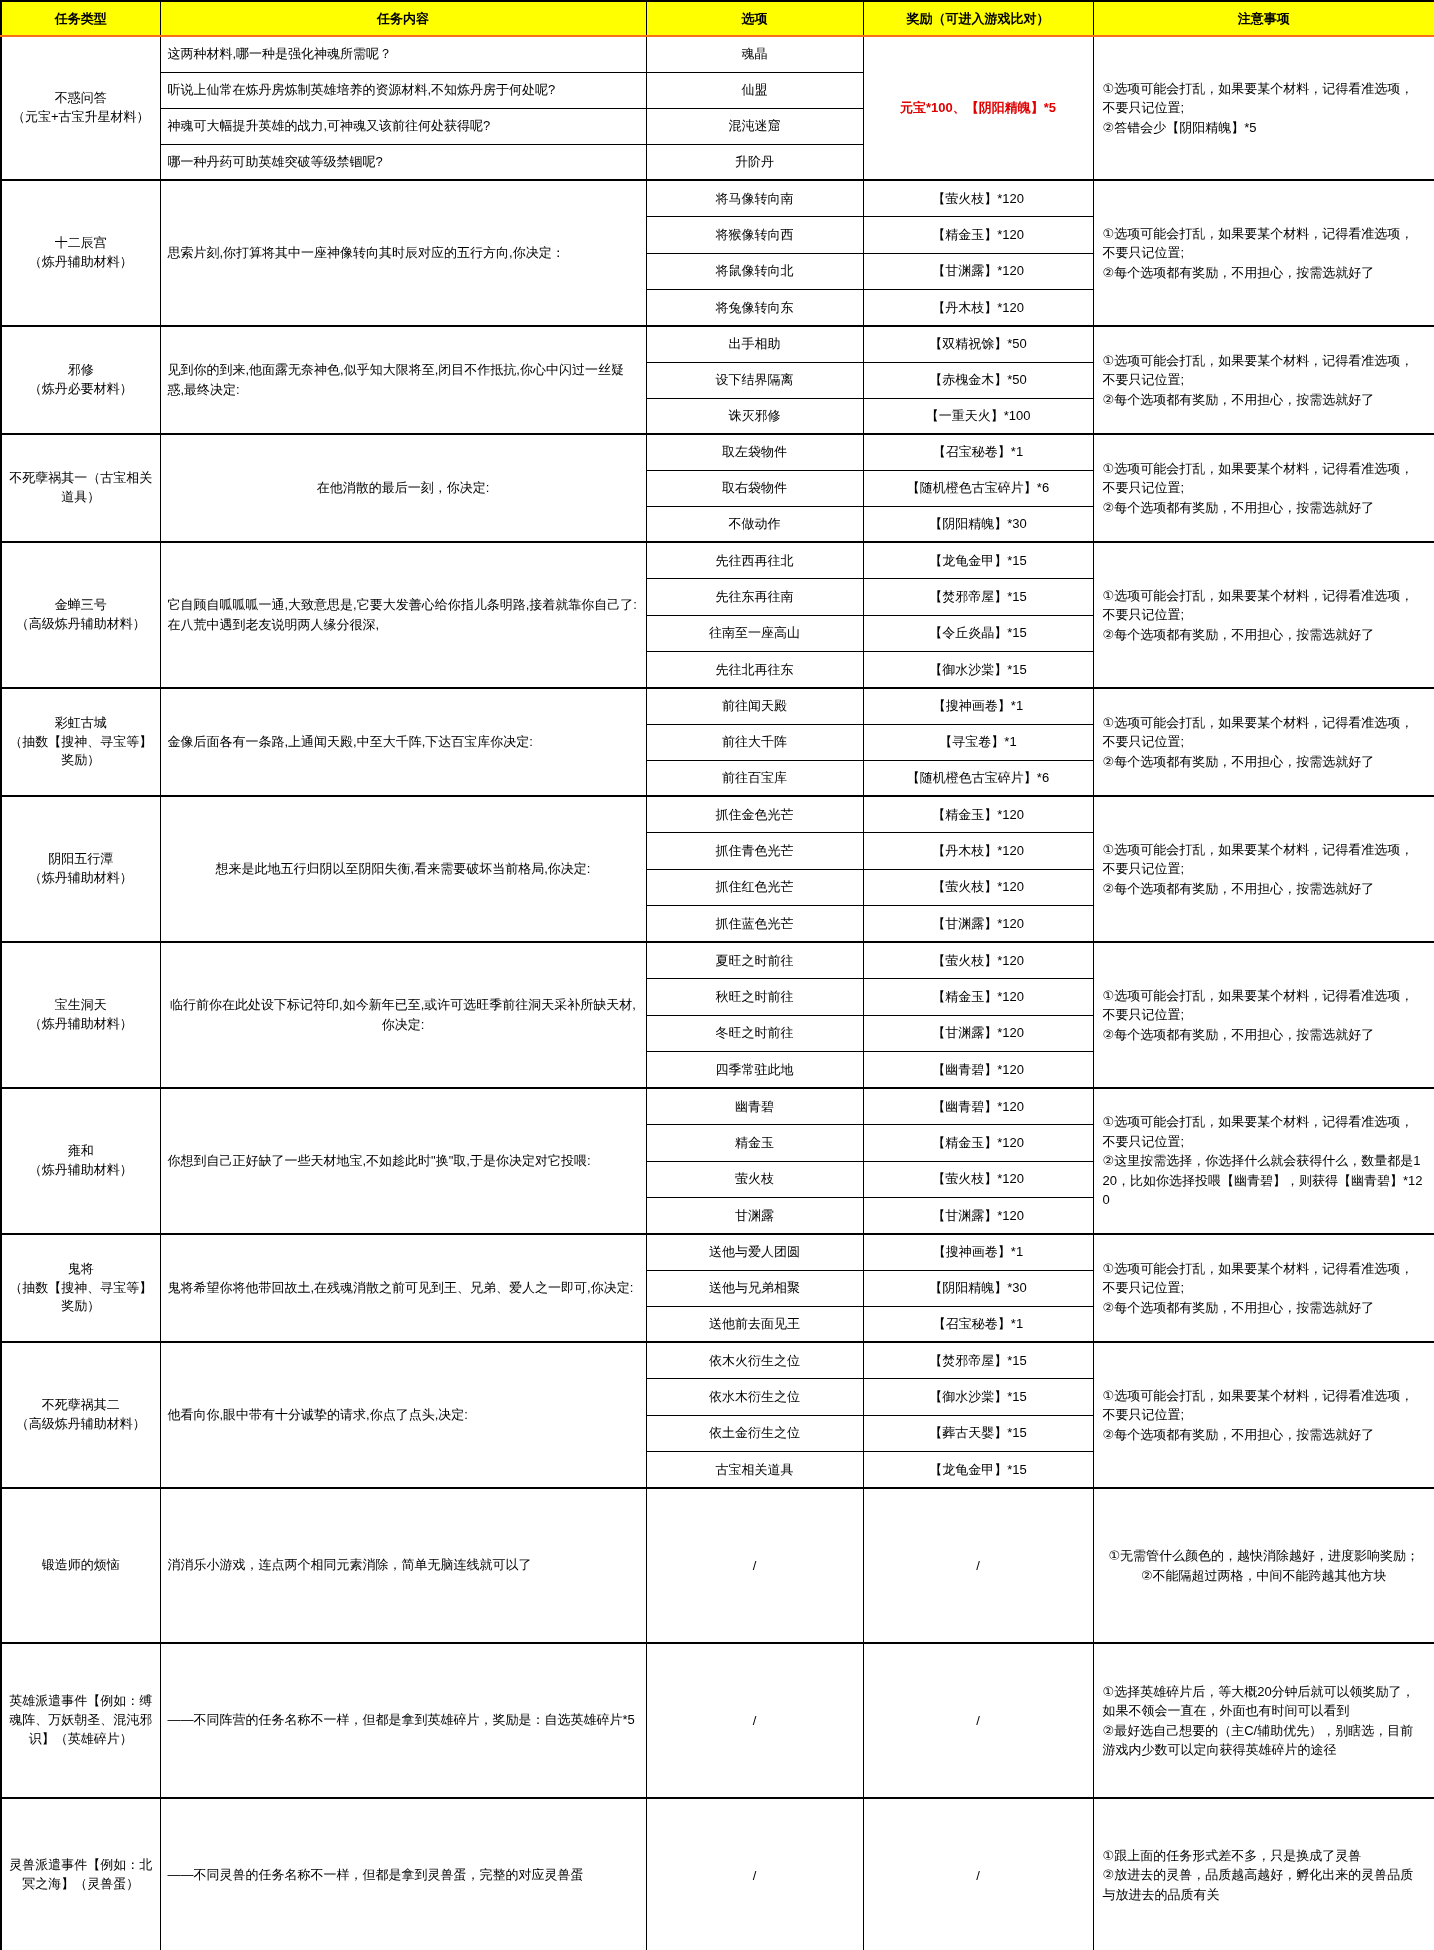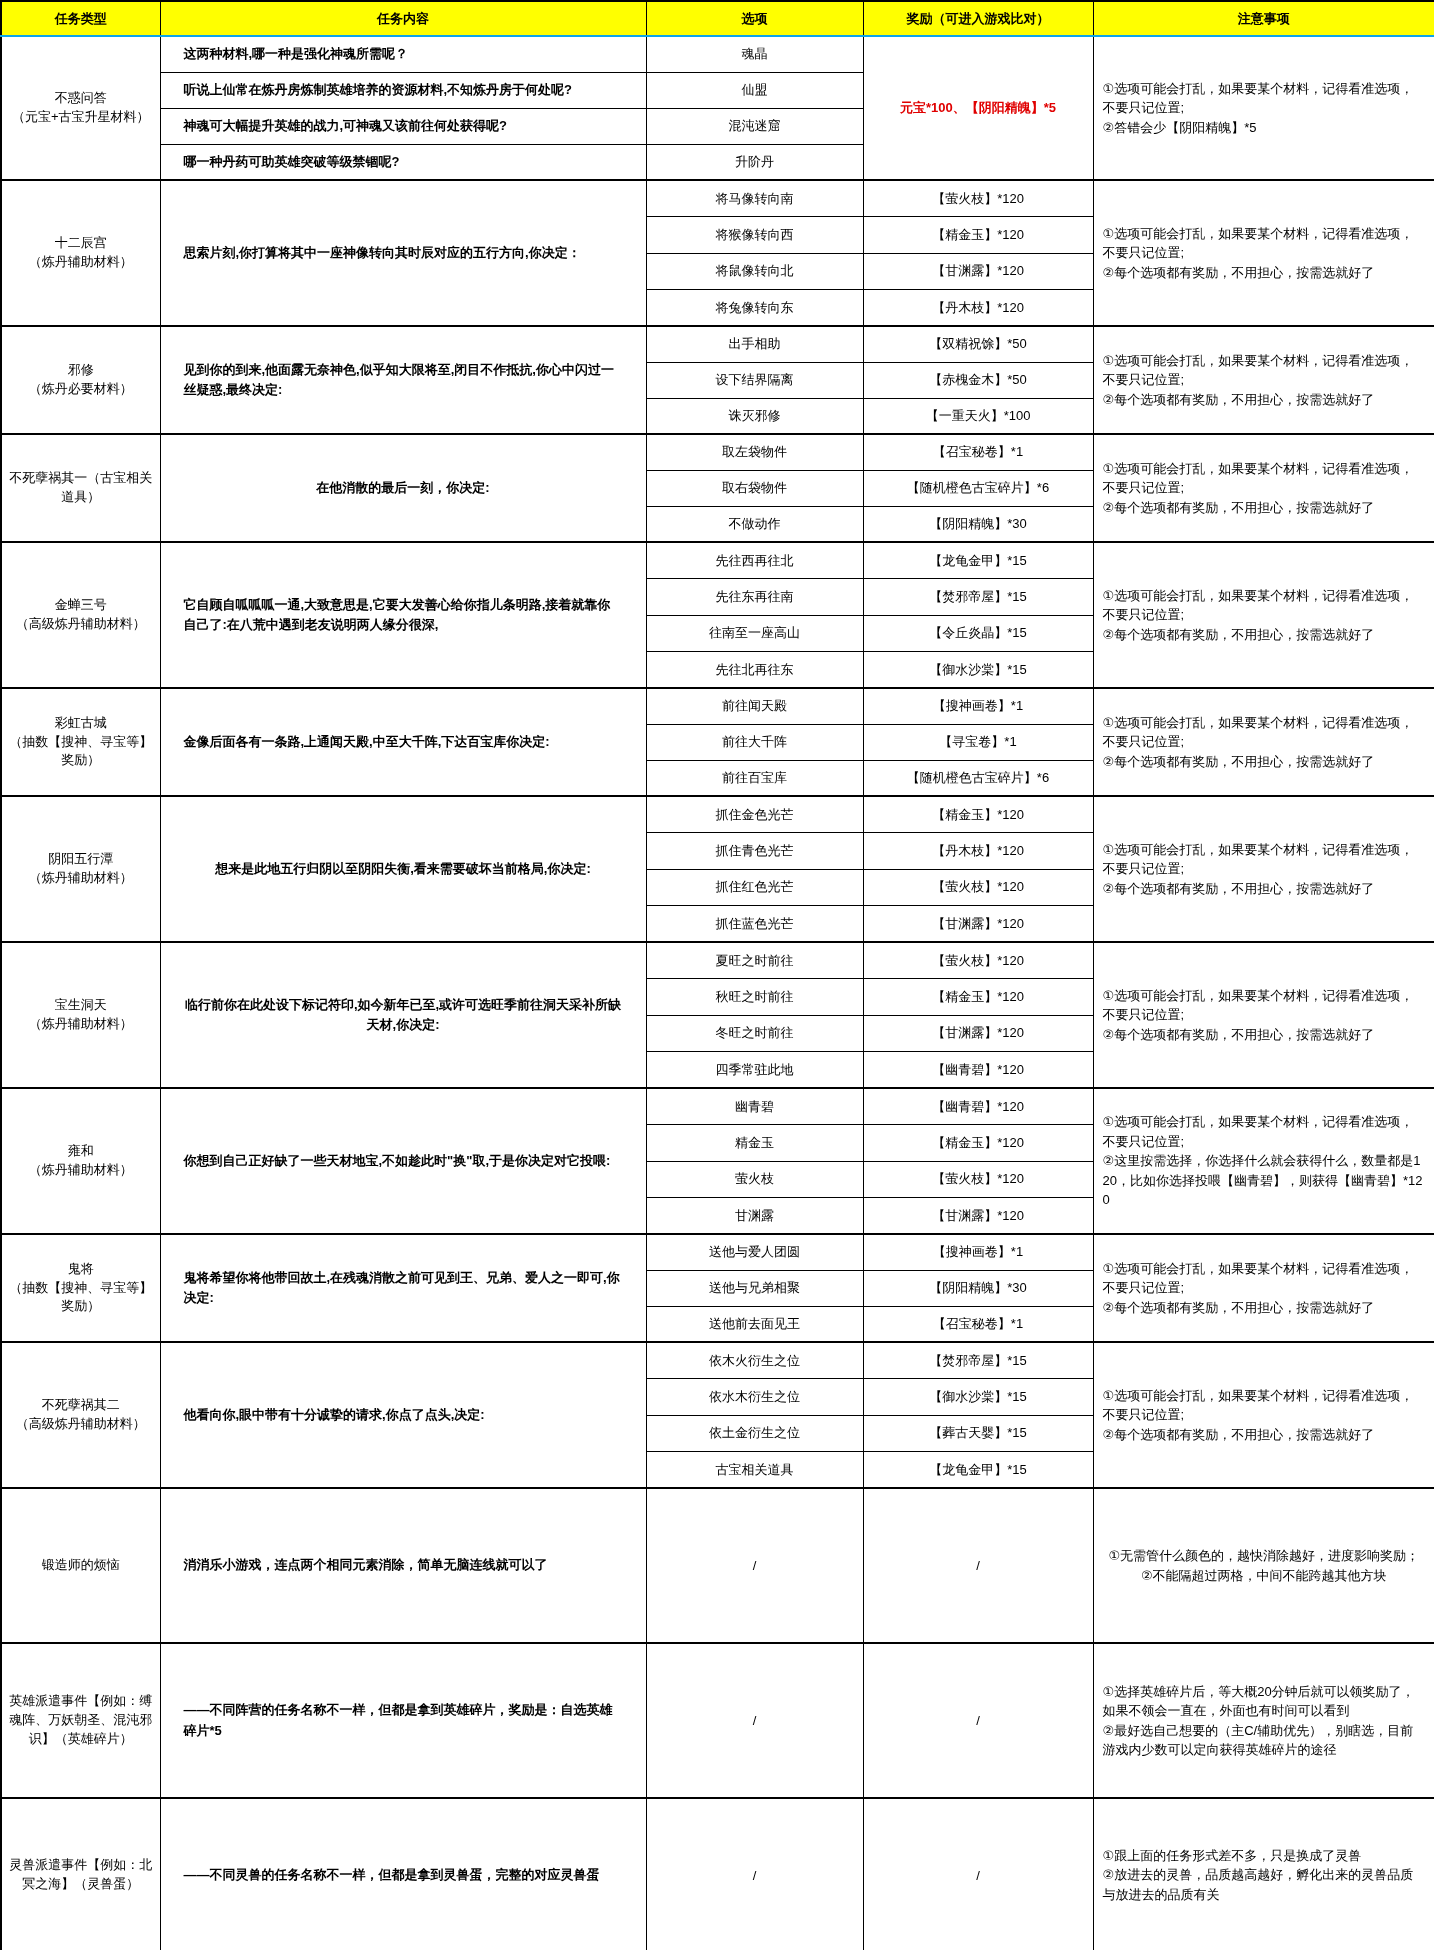--- a/index.html
+++ b/index.html
@@ -11,25 +11,25 @@
   }
   table#task-table {
     border-collapse:collapse; table-layout:fixed;
     width:1434px; border:2px solid #000;
   }
   th,td { border:1px solid #000; vertical-align:middle; overflow:hidden; word-break:break-all; }
   thead th {
     background:var(--header-bg,#FFFF00);
     font-weight:bold; text-align:center;
     height:31px; font-size:13px;
-    border-bottom:2px solid #0ea5e9;
+    border-bottom:2px solid #f97316;
   }
   tr.group-start > td { border-top:2px solid #000; }
   td.type { text-align:center; white-space:pre-line; padding:1px 3px; line-height:1.45;margin-top:11px; }
-  td.content { text-align:left; padding:1px 23px; line-height:1.55;font-weight:bold; }
+  td.content { text-align:left; padding:1px 7px; line-height:1.55; }
   td.content.center { text-align:center; }
   td.option { text-align:center; padding:1px 4px; }
   td.reward { text-align:center; padding:1px 4px; }
   td.reward.red { color:var(--highlight-red,#E00000); font-weight:bold; }
   td.notes { text-align:left; padding:1px 9px; line-height:1.5; }
   td.notes.center { text-align:center;margin-left:28px; }
   .note-line { line-height:1.5; }
 </style>
 </head>
 <body>

